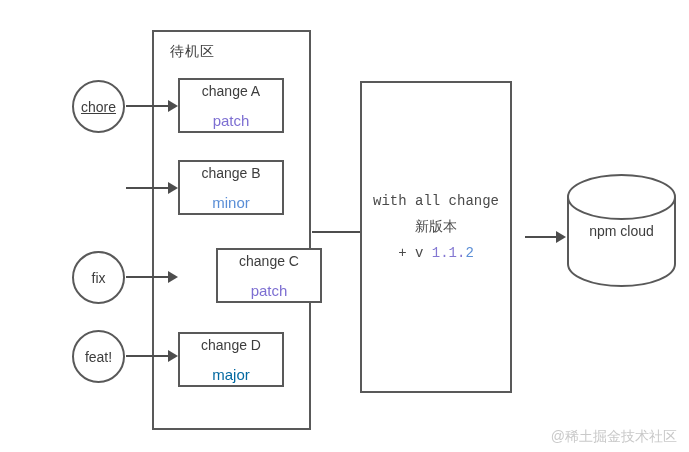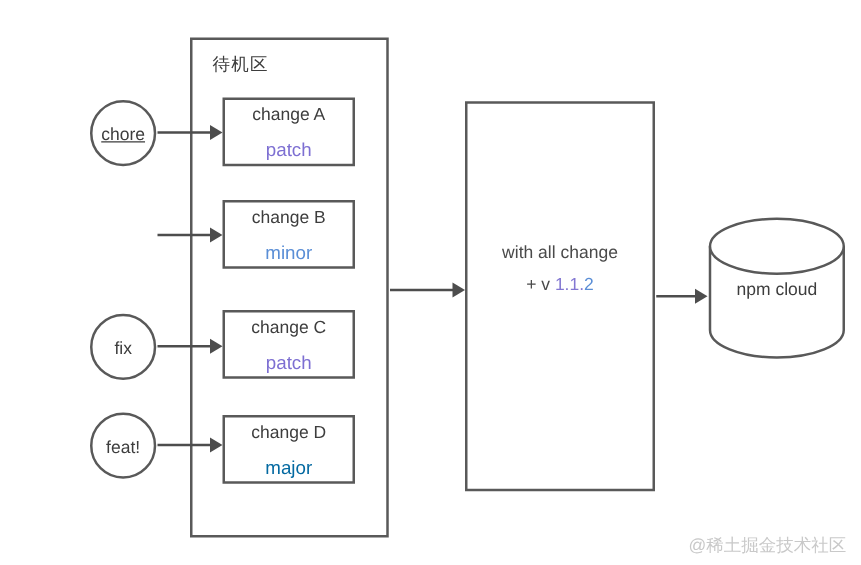--- a/index.html
+++ b/index.html
@@ -53,33 +53,34 @@
     width: 106px; height: 55px;
     border: 2px solid #595959;
     box-sizing: border-box;
     background: #ffffff;
     display: flex; flex-direction: column;
     align-items: center; justify-content: center;
     gap: 13px;
   }
   .chbox.b1 { top: 78px; }
   .chbox.b2 { top: 160px; }
-  .chbox.b3 { top: 248px; }
+  .chbox.b3 { top: 248px; margin-left: 38px; }
   .chbox.b4 { top: 332px; }
   .chbox .chname { font-size: 14px; color: #3d3d3d; }
   .chbox .chtype { font-size: 15px; font-weight: 500; }
 
   
   .release-box {
     position: absolute;
-    left: 372px; top: 81px;
+    left: 360px; top: 81px;
     width: 152px; height: 312px;
     border: 2px solid #595959;
     box-sizing: border-box;
     background: #ffffff;
+    font-family: Liberation Mono, monospace;
   }
   .release-text {
     position: absolute;
     left: 0; right: 0; top: 105px;
     text-align: center;
     font-size: 14px;
     color: #4a4a4a;
     line-height: 26px;
   }
 
@@ -166,20 +167,21 @@
   <div class="arrow a1"></div>
   <div class="arrow a2"></div>
   <div class="arrow a3"></div>
   <div class="arrow a4"></div>
   <div class="arrow a5"></div>
   <div class="arrow a6"></div>
 
   <div class="release-box">
     <div class="release-text">
       <div>with all change</div>
+      <div>新版本</div>
       <div><span>+ v </span><span style="color: rgb(131, 119, 210);">1.1.</span><span style="color: rgb(90, 142, 214);">2</span></div>
     </div>
   </div>
 
   <div class="cylinder">
     <svg width="111" height="115" viewBox="0 0 111 115">
       <path d="M 2 24 L 2 91 A 53.5 22 0 0 0 109 91 L 109 24" fill="#ffffff" stroke="#595959" stroke-width="2"></path>
       <ellipse cx="55.5" cy="24" rx="53.5" ry="22" fill="#ffffff" stroke="#595959" stroke-width="2"></ellipse>
     </svg>
     <div class="cylinder-label">npm cloud</div>

